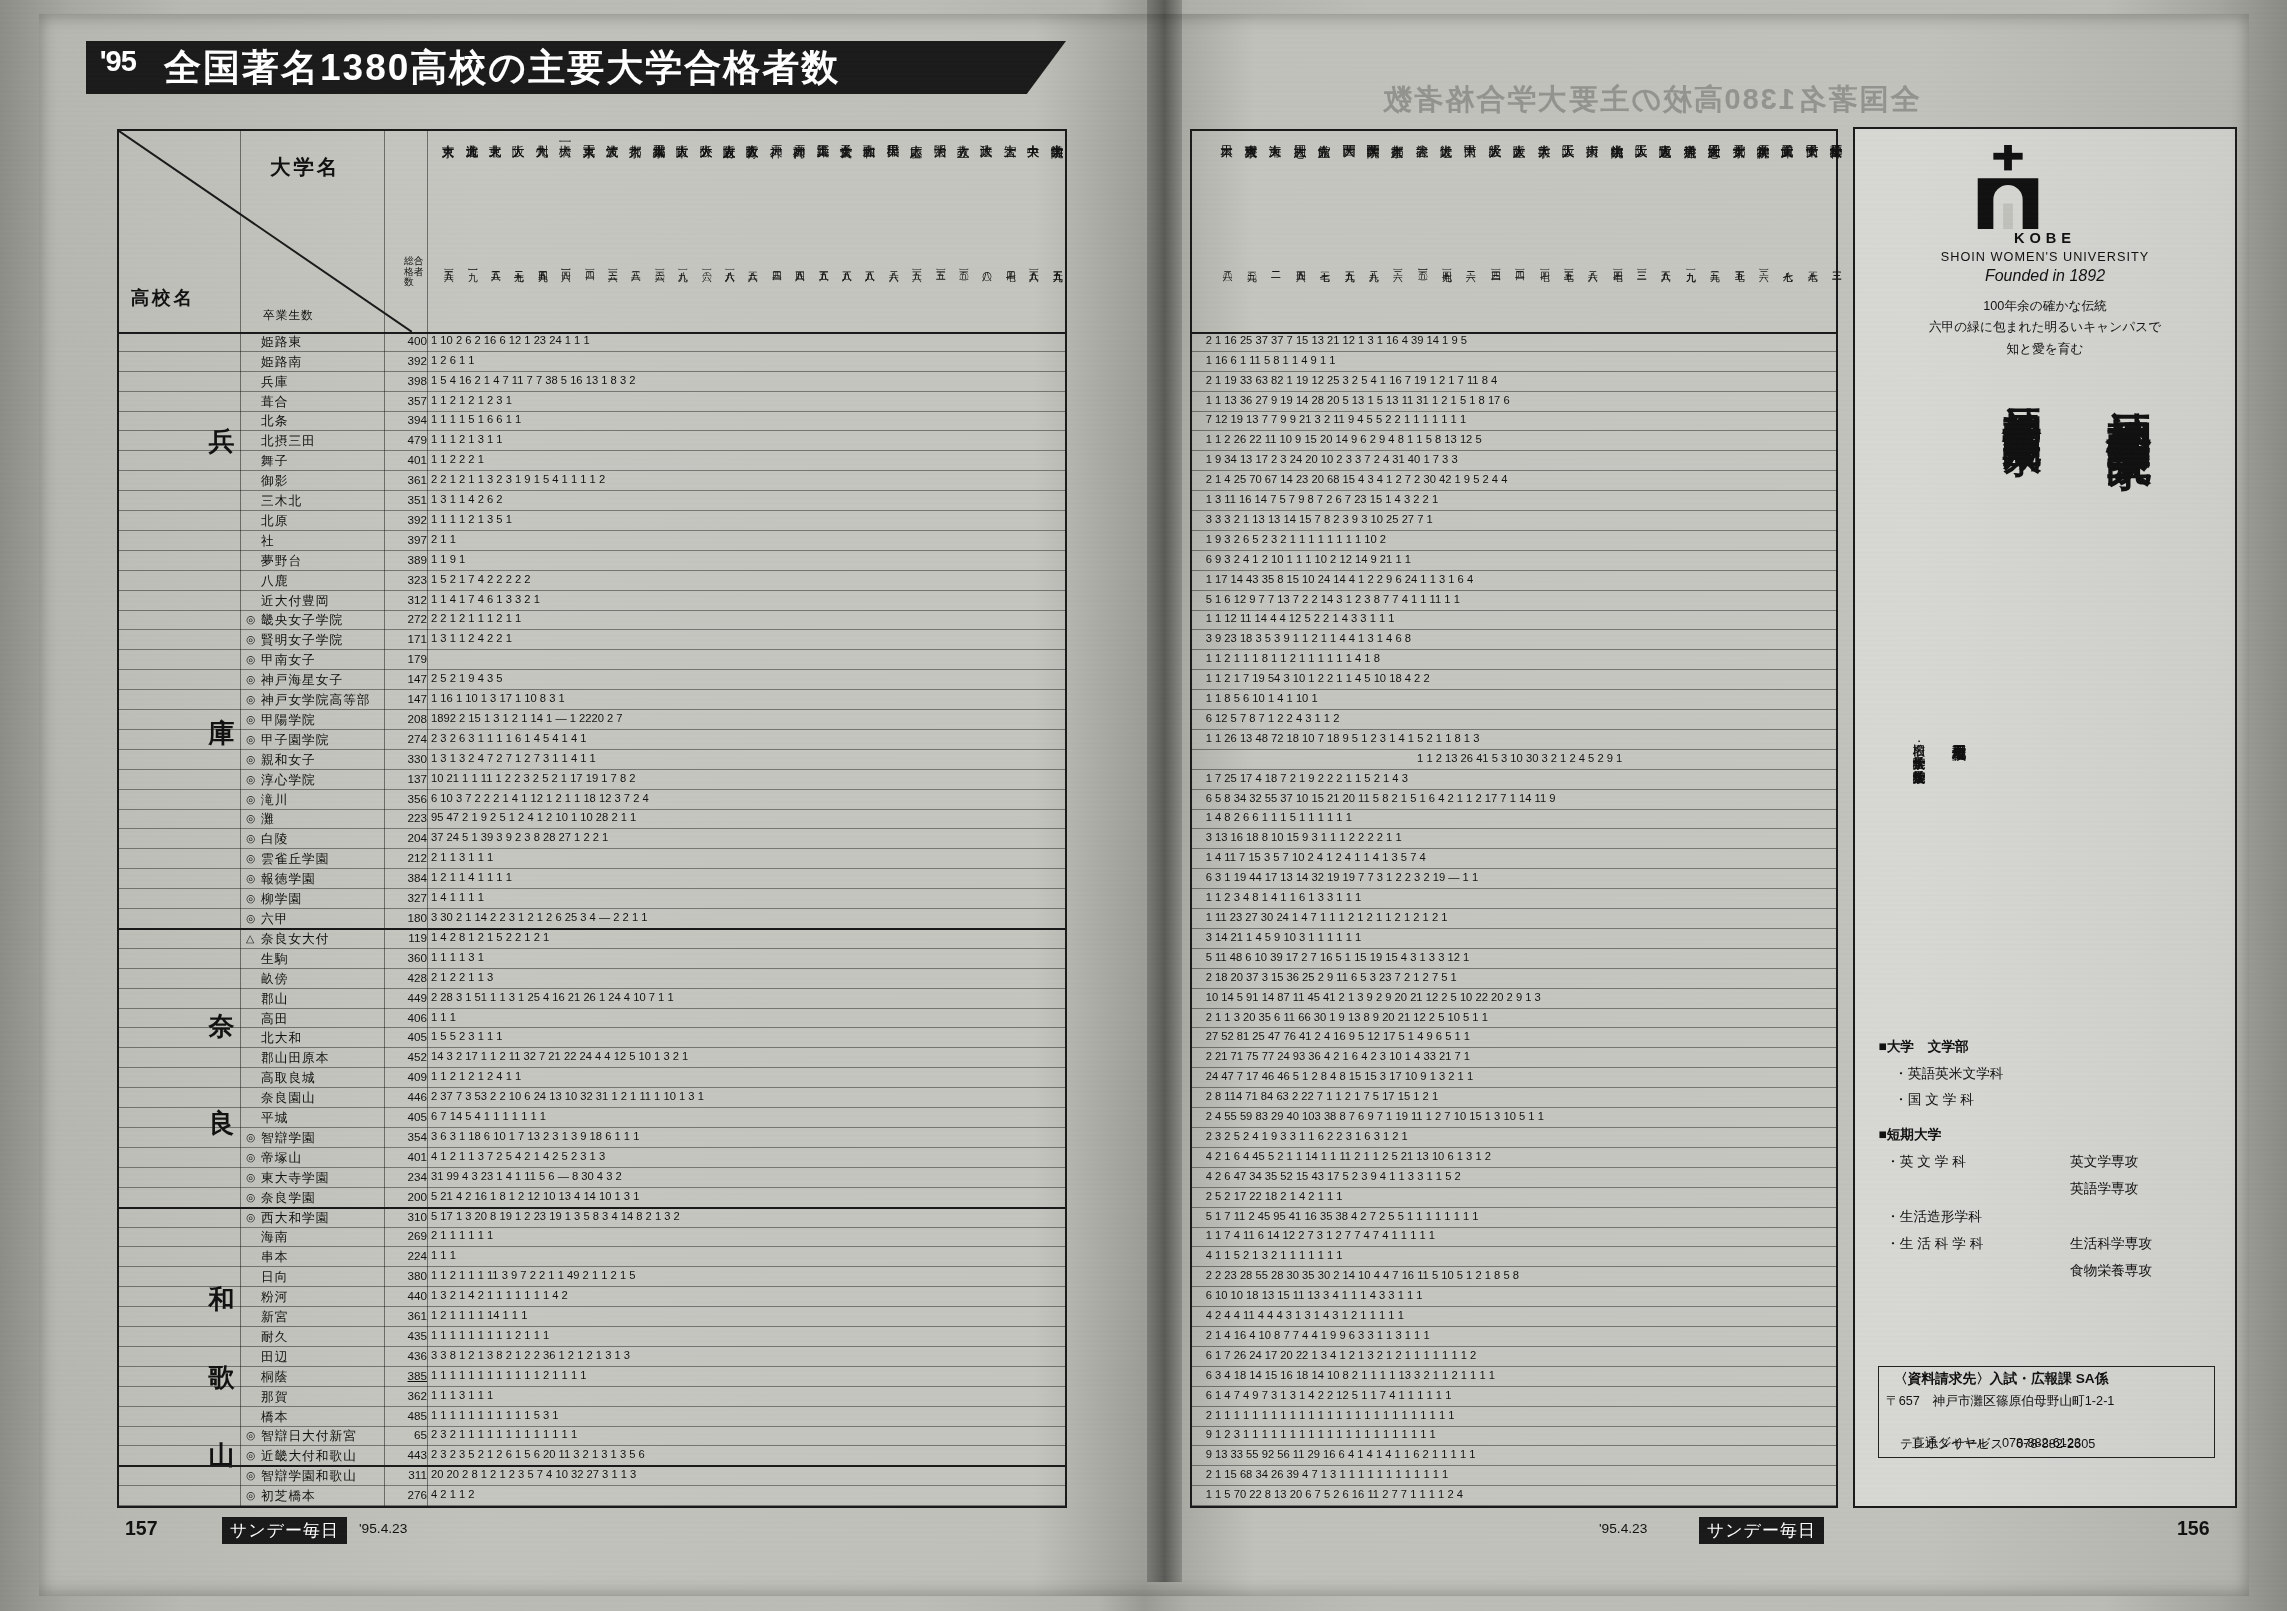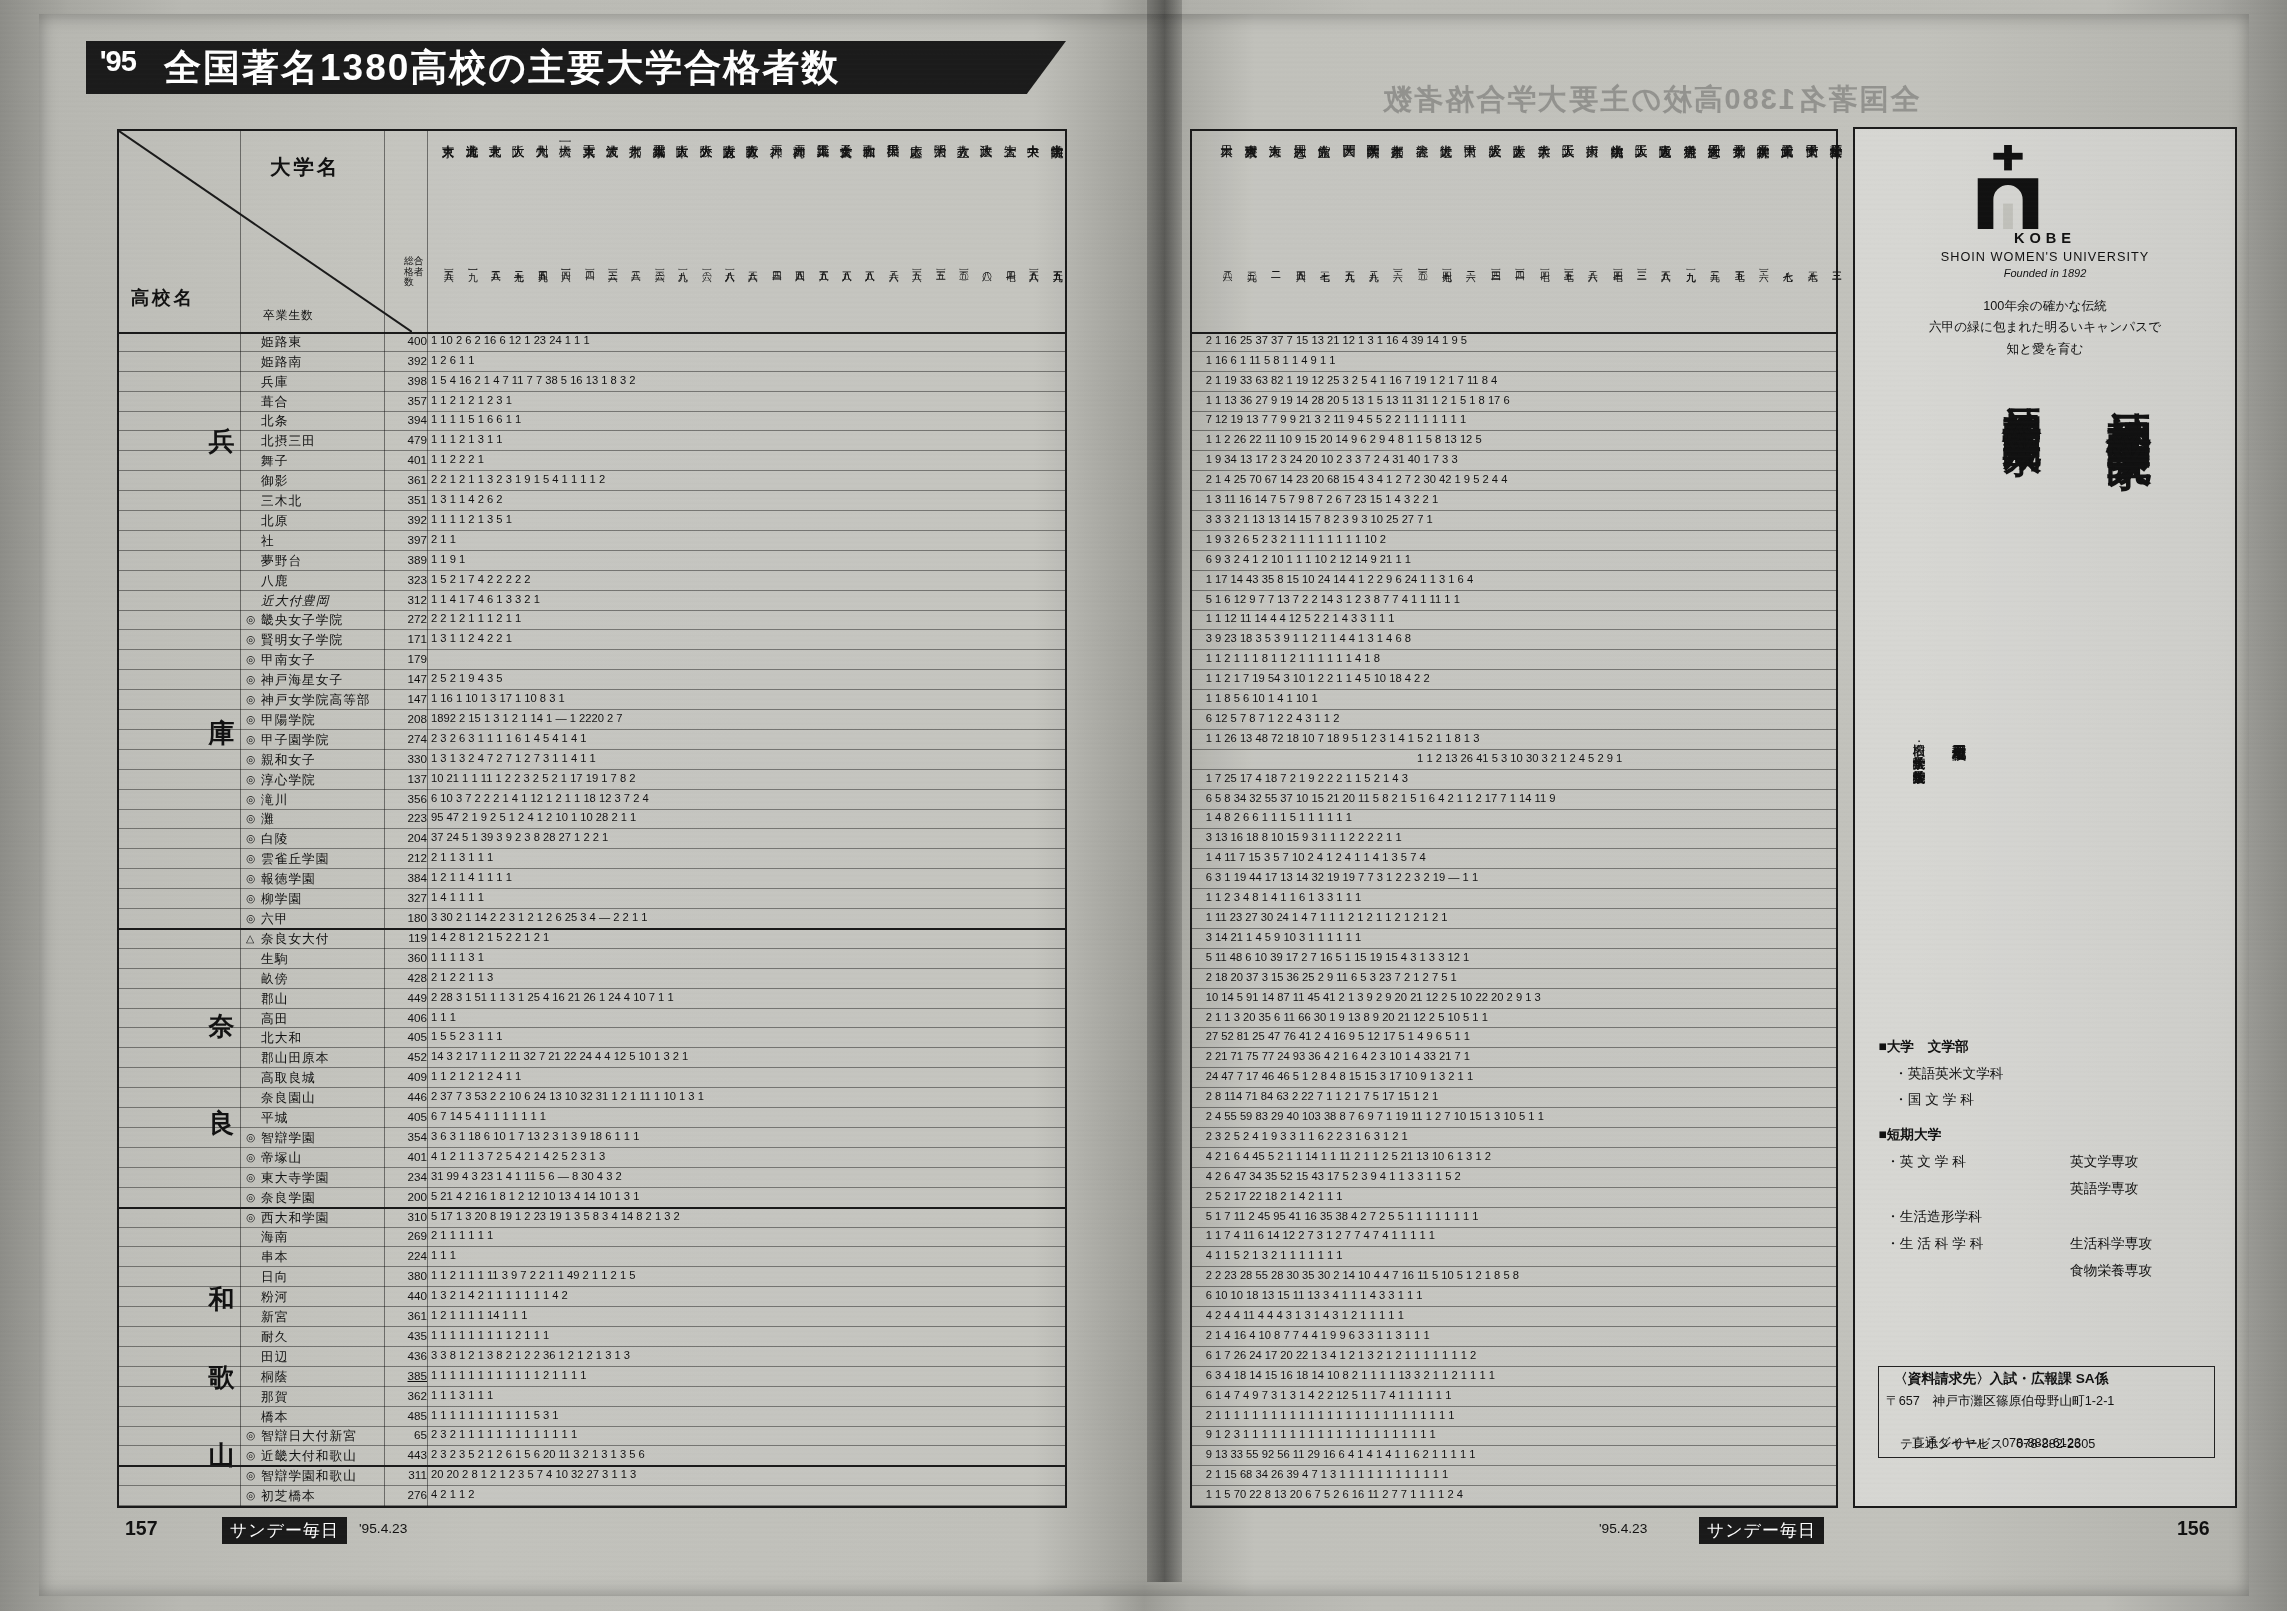--- a/index.html
+++ b/index.html
@@ -183,21 +183,21 @@
         <div class="num" style="left: 312px; top: 402px; width: 629px; text-align: left; font-size: 11.2px;">                                       2 1 1</div>
         <div class="rowband" style="top: 439px;"></div>
         <div class="school" style="left: 142px; top: 422px;">夢野台</div>
         <div class="num" style="left: 269px; top: 422px; width: 39px;">389</div>
         <div class="num" style="left: 312px; top: 422px; width: 629px; text-align: left; font-size: 11.2px;">               1          1 9            1</div>
         <div class="rowband" style="top: 459px;"></div>
         <div class="school" style="left: 142px; top: 442px;">八鹿</div>
         <div class="num" style="left: 269px; top: 442px; width: 39px;">323</div>
         <div class="num" style="left: 312px; top: 442px; width: 629px; text-align: left; font-size: 11.2px;">                1       5   2 1 7 4      2 2 2  2 2</div>
         <div class="rowband" style="top: 479px;"></div>
-        <div class="school" style="left: 142px; top: 462px; font-style: italic;">近大付豊岡</div>
+        <div class="school" style="left: 142px; top: 462px;">近大付豊岡</div>
         <div class="num" style="left: 269px; top: 462px; width: 39px;">312</div>
         <div class="num" style="left: 312px; top: 462px; width: 629px; text-align: left; font-size: 11.2px;">1    1 4    1          7 4        6 1 3    3  2 1</div>
         <div class="rowband" style="top: 498px;"></div>
         <div class="mark" style="left: 127px; top: 482px;">◎</div>
         <div class="school" style="left: 142px; top: 481px;">畿央女子学院</div>
         <div class="num" style="left: 269px; top: 481px; width: 39px;">272</div>
         <div class="num" style="left: 312px; top: 481px; width: 629px; text-align: left; font-size: 11.2px;">2 2 1            2           1       1 1 2         1 1</div>
         <div class="rowband" style="top: 518px;"></div>
         <div class="mark" style="left: 127px; top: 502px;">◎</div>
         <div class="school" style="left: 142px; top: 501px;">賢明女子学院</div>
@@ -596,21 +596,21 @@
 
   <div id="ad">
     <svg class="adlogo" viewBox="0 0 90 86">
       <rect x="41" y="0" width="8" height="26" fill="#111"></rect>
       <rect x="30" y="8" width="30" height="7" fill="#111"></rect>
       <path d="M14 34 h62 v52 h-16 v-30 a15 15 0 0 0 -30 0 v30 h-16 z" fill="#111"></path>
       <rect x="40" y="60" width="10" height="26" fill="#c0c0ba"></rect>
     </svg>
     <div class="adname" style="top:101px;font-size:14.6px;letter-spacing:4.9px;font-weight:bold;">KOBE</div>
     <div class="adname" style="top:121px;font-size:12.7px;letter-spacing:1px;">SHOIN WOMEN'S UNIVERSITY</div>
-    <div class="adname" style="top:138px;font-size:11px;font-style:italic;">Founded in 1892</div>
+    <div class="adname" style="top:138px;font-size:16px;font-style:italic;">Founded in 1892</div>
     <div class="adcopy" style="top:168px;">100年余の確かな伝統</div>
     <div class="adcopy" style="top:189px;">六甲の緑に包まれた明るいキャンパスで</div>
     <div class="adcopy" style="top:211px;">知と愛を育む</div>
 
     <div class="vtitle" style="left:244px;top:246px;font-size:45px;letter-spacing:3.9px;height:585px;">神戸松蔭女子学院大学</div>
     <div class="vtitle" style="left:140px;top:246px;font-size:39px;letter-spacing:2.9px;height:644px;">神戸松蔭女子学院短期大学</div>
     <div class="vtitle" style="left:94px;top:605px;font-size:14.6px;height:176px;font-weight:normal;">平成七年四月校名変更</div>
     <div class="vtitle" style="left:55px;top:605px;font-size:12.7px;height:224px;font-weight:normal;">旧校名：松蔭女子学院大学 松蔭女子学院短期大学</div>
 
     <div class="adsec" style="left:23.4px;top:907px;font-weight:bold;">■大学　文学部</div>

